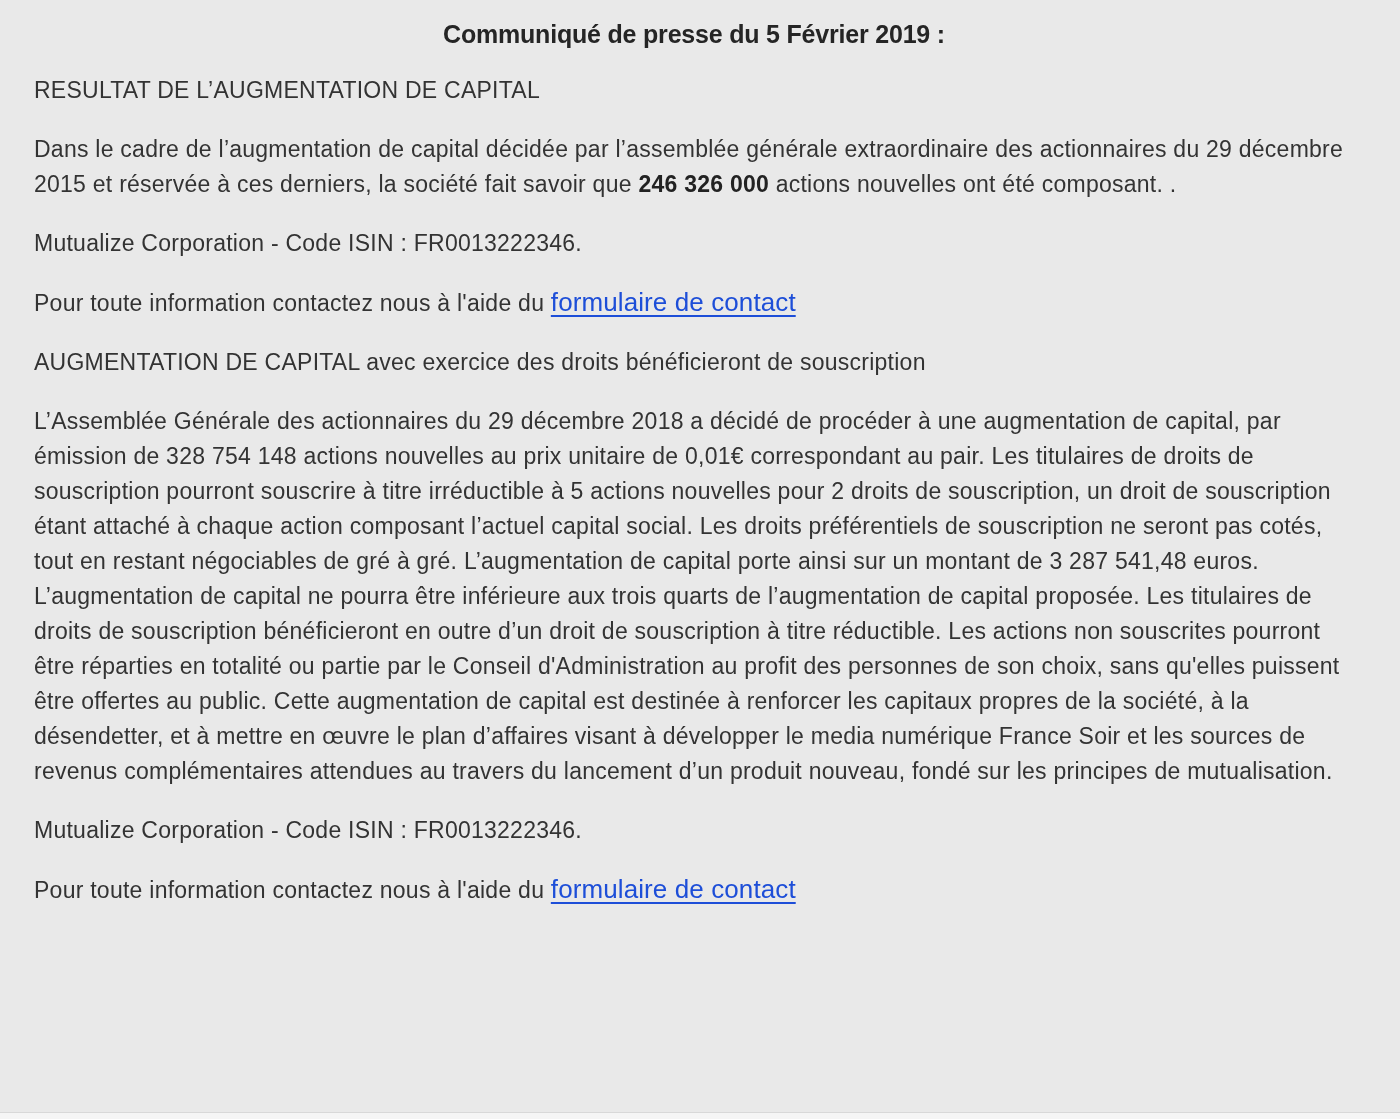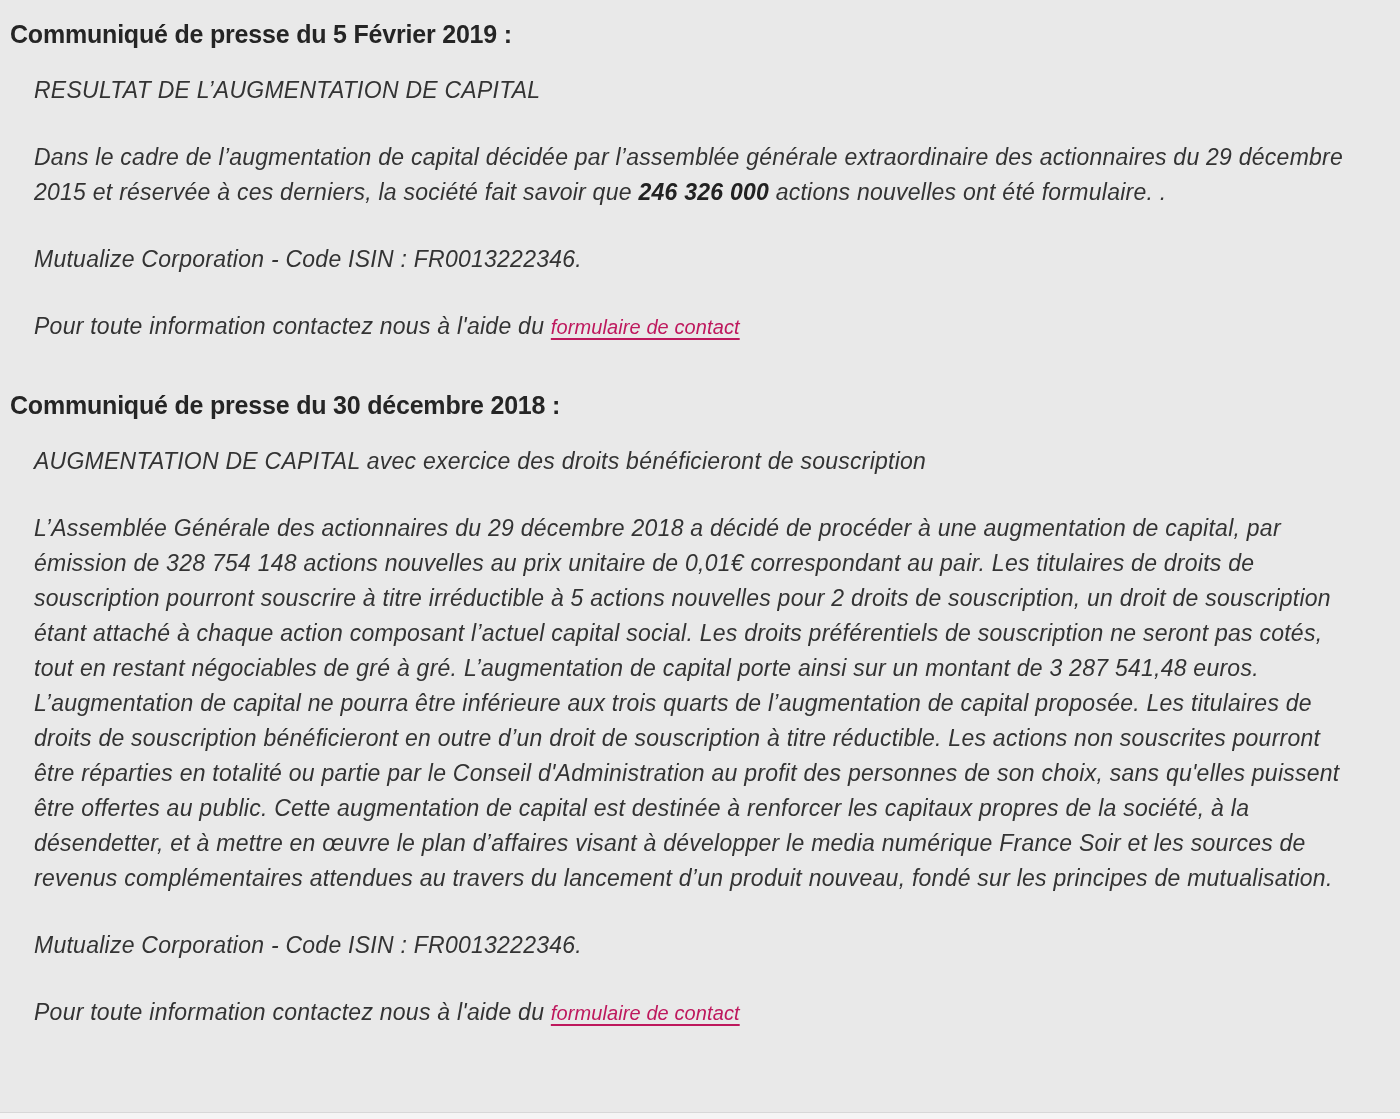--- a/index.html
+++ b/index.html
@@ -20,48 +20,48 @@
     padding: 10px 22px 40px 10px;
     box-sizing: border-box;
   }
   .release-heading {
     font-size: 25px;
     line-height: 32px;
     font-weight: 700;
     color: #252525;
     letter-spacing: -0.2px;
     margin: 44px 0 0 0;
+    text-align: center;
   }
   .release:first-of-type .release-heading {
     margin-top: 8px;
   }
   .release-content {
     padding-left: 24px;
   }
   .release-content p {
     font-size: 23px;
     line-height: 35px;
     letter-spacing: 0.25px;
-    margin: 32px 0;
+    margin: 24px 0;
     max-width: 1310px;
     color: #333333;
-    font-style: italic;
   }
   .release-content p.subtitle {
     margin-top: 23px;
   }
   strong.share-count {
     font-weight: 700;
     color: #222222;
   }
   a.contact-link {
-    color: #be185d;
+    color: #1d4ed8;
     text-decoration: underline;
     text-underline-offset: 4px;
-    font-size: 20px;
+    font-size: 26px;
     letter-spacing: 0.1px;
     cursor: pointer;
   }
   .bottom-edge {
     position: absolute;
     left: 0;
     right: 0;
     bottom: 0;
     height: 6px;
     background: #f5f5f5;
@@ -70,28 +70,27 @@
 </style>
 </head>
 <body>
 
 <main class="page">
 
   <section class="release">
     <h2 class="release-heading">Communiqué de presse du 5 Février 2019 :</h2>
     <div class="release-content">
       <p class="subtitle">RESULTAT DE L’AUGMENTATION DE CAPITAL</p>
-      <p><span>Dans le cadre de l’augmentation de capital décidée par l’assemblée générale extraordinaire des actionnaires du 29 décembre 2015 et réservée à ces derniers, la société fait savoir que </span><strong class="share-count">246 326 000</strong><span> actions nouvelles ont été formulaire. .</span></p>
+      <p><span>Dans le cadre de l’augmentation de capital décidée par l’assemblée générale extraordinaire des actionnaires du 29 décembre 2015 et réservée à ces derniers, la société fait savoir que </span><strong class="share-count">246 326 000</strong><span> actions nouvelles ont été composant. .</span></p>
       <p>Mutualize Corporation - Code ISIN : FR0013222346.</p>
       <p><span>Pour toute information contactez nous à l'aide du </span><a class="contact-link" href="#">formulaire de contact</a></p>
     </div>
   </section>
 
   <section class="release">
-    <h2 class="release-heading">Communiqué de presse du 30 décembre 2018 :</h2>
     <div class="release-content">
       <p class="subtitle">AUGMENTATION DE CAPITAL avec exercice des droits bénéficieront de souscription</p>
       <p>L’Assemblée Générale des actionnaires du 29 décembre 2018 a décidé de procéder à une augmentation de capital, par émission de 328 754 148 actions nouvelles au prix unitaire de 0,01€ correspondant au pair. Les titulaires de droits de souscription pourront souscrire à titre irréductible à 5 actions nouvelles pour 2 droits de souscription, un droit de souscription étant attaché à chaque action composant l’actuel capital social. Les droits préférentiels de souscription ne seront pas cotés, tout en restant négociables de gré à gré. L’augmentation de capital porte ainsi sur un montant de 3 287 541,48 euros. L’augmentation de capital ne pourra être inférieure aux trois quarts de l’augmentation de capital proposée. Les titulaires de droits de souscription bénéficieront en outre d’un droit de souscription à titre réductible. Les actions non souscrites pourront être réparties en totalité ou partie par le Conseil d'Administration au profit des personnes de son choix, sans qu'elles puissent être offertes au public. Cette augmentation de capital est destinée à renforcer les capitaux propres de la société, à la désendetter, et à mettre en œuvre le plan d’affaires visant à développer le media numérique France Soir et les sources de revenus complémentaires attendues au travers du lancement d’un produit nouveau, fondé sur les principes de mutualisation.</p>
       <p>Mutualize Corporation - Code ISIN : FR0013222346.</p>
       <p><span>Pour toute information contactez nous à l'aide du </span><a class="contact-link" href="#">formulaire de contact</a></p>
     </div>
   </section>
 
 </main>
 

